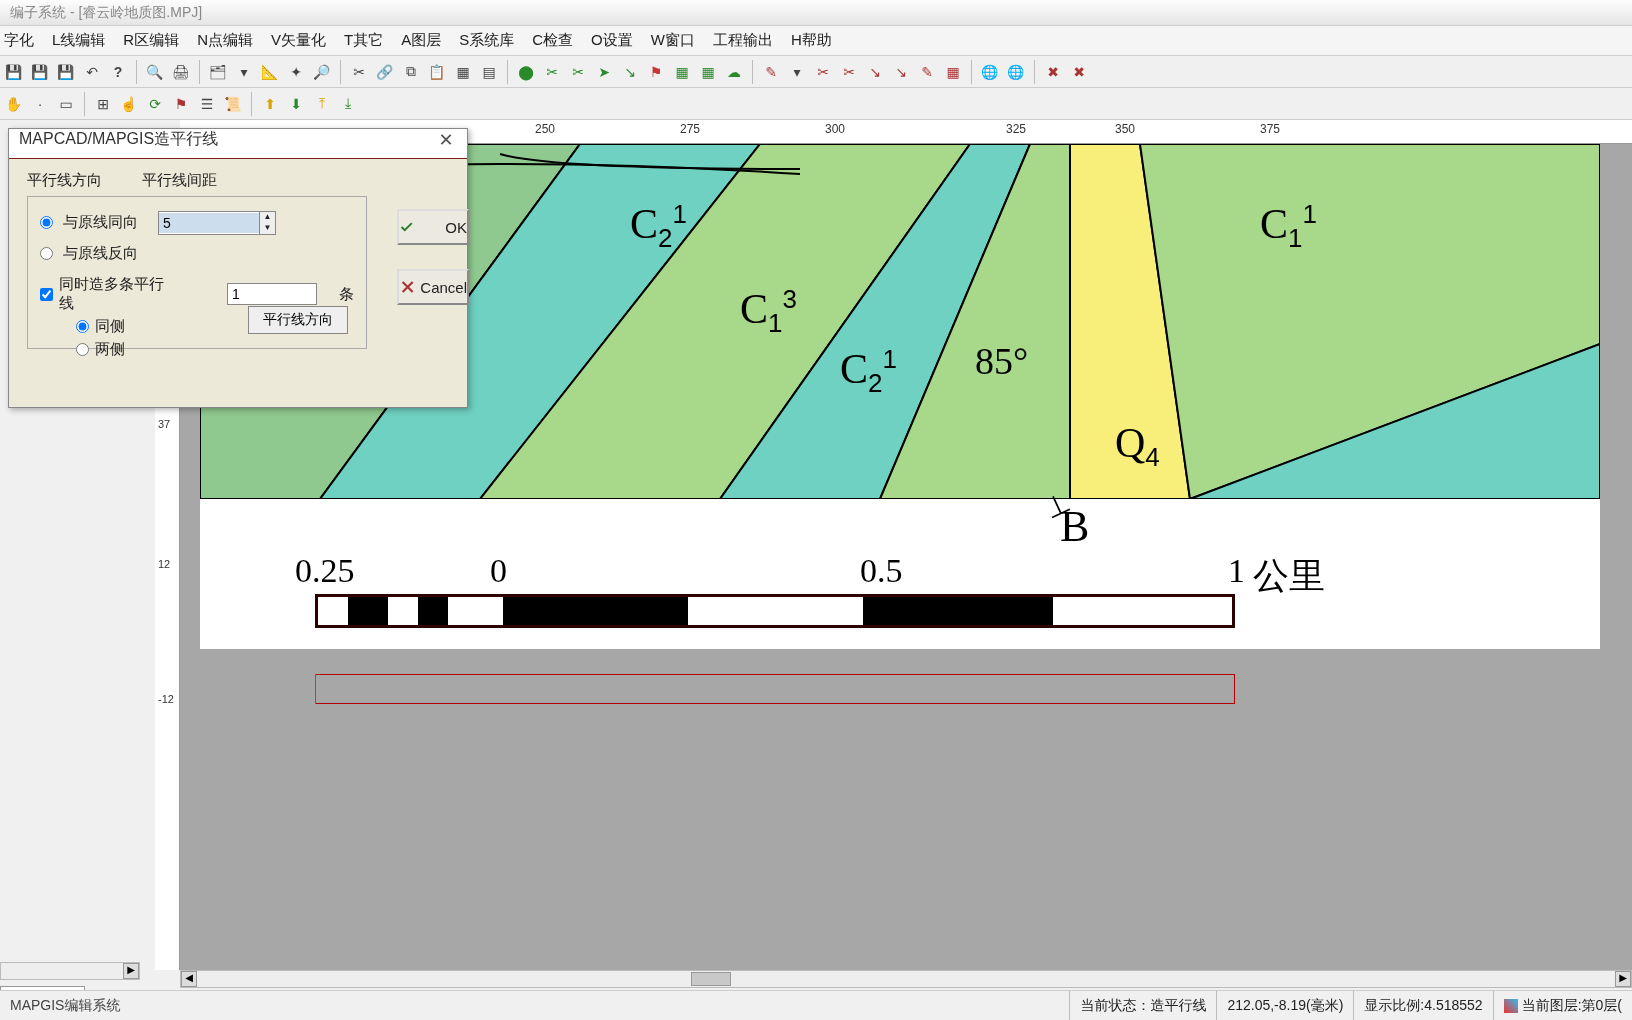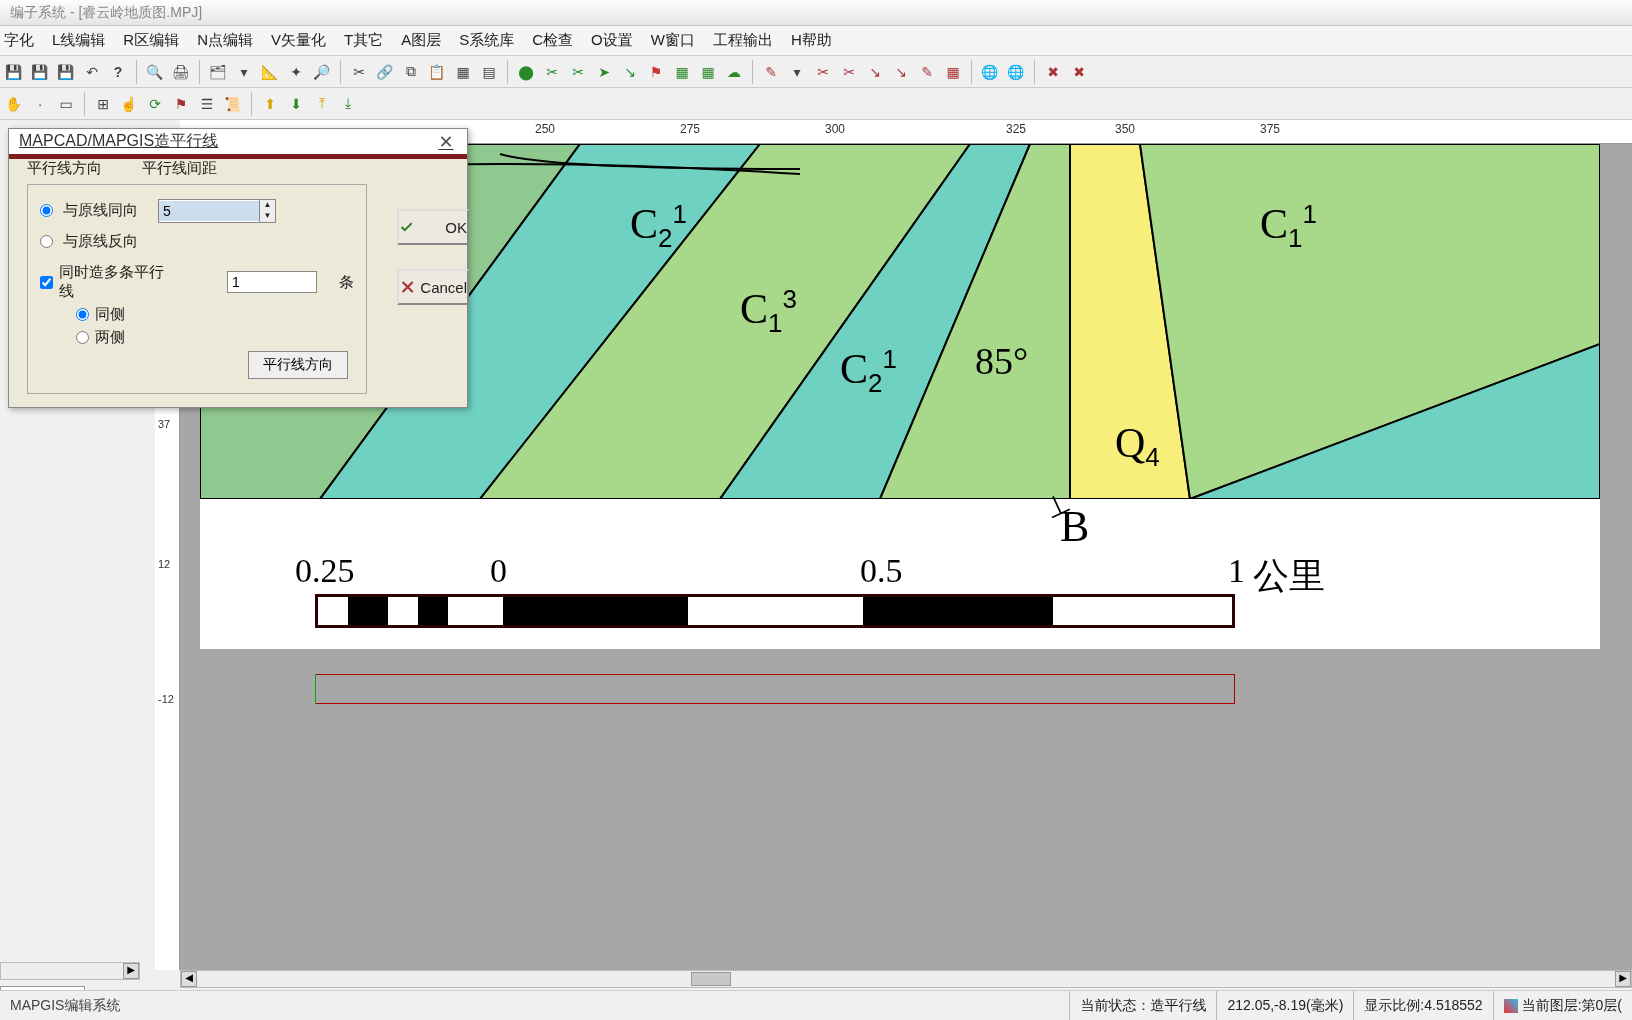--- a/index.html
+++ b/index.html
@@ -22,24 +22,24 @@
 .canvas { position: absolute; top: 144px; left: 180px; right: 0; bottom: 50px; background: #a7a7a7; overflow: hidden; }
 .mapimg { position: absolute; left: 20px; top: 0; width: 1400px; height: 355px; background: #fff; }
 .scalebar-area { position: absolute; left: 20px; top: 355px; width: 1400px; height: 320px; background: #fff; }
 .cross-section { position: absolute; left: 20px; top: 505px; width: 1400px; height: 330px; background: #a7a7a7; }
 .lbl { position:absolute; font-family: "Times New Roman", serif; font-size: 42px; color: #000; }
 .lbl sub { font-size: 26px; vertical-align: sub; }
 .lbl sup { font-size: 26px; vertical-align: super; }
 
 
 .dialog { position: absolute; top: 128px; left: 8px; width: 460px; height: 280px; background: #ece9d8; border: 1px solid #888; box-shadow: 2px 2px 6px rgba(0,0,0,.3); }
-.dialog .dtitle { height: 30px; background: #fff; display:flex; align-items:center; justify-content:space-between; padding: 0 10px; font-size: 16px; color: #333; border-bottom:5px solid #7f1d1d;text-decoration:underline; }
+.dialog .dtitle { height: 30px; background: #fff; display:flex; align-items:flex-start; justify-content:space-between; padding: 0 10px; font-size: 16px; color: #333; border-bottom:1px solid #7f1d1d; }
 .dialog .dclose { width: 22px; height: 22px; text-align:center; font-size: 18px; color:#555; cursor:default; }
-.dialog .dbody { padding: 0 18px; font-size: 15px; color: #222; position: relative; height: calc(100% - 30px); }
-.groupbox { border: 1px solid #aaa; padding: 10px 12px 14px; margin-top: 6px; width: 340px; height: 210px; position: relative; }
+.dialog .dbody { padding: 12px 18px; font-size: 15px; color: #222; position: relative; height: calc(100% - 30px); }
+.groupbox { border: 1px solid #aaa; padding: 10px 12px 14px; margin-top: 6px; width: 340px; height: 153px; position: relative; }
 .radio-row { display:flex; align-items:center; gap:6px; margin: 6px 0; font-size: 15px; }
 .radio-row input[type=radio] { margin-right:4px; }
 .spin { display:inline-flex; align-items:center; border:1px solid #888; background:#fff; height:24px; }
 .spin input { border:none; width:100px; padding:2px 4px; font-size:14px; outline:none; }
 .spin .arrows { display:flex; flex-direction:column; }
 .spin .arrows div { width:16px; height:11px; border-left:1px solid #888; font-size:8px; text-align:center; line-height:10px; background:#eee; cursor:default; }
 .chk-row { display:flex; align-items:center; gap:22px; margin-top:12px; font-size:15px; }
 .count-input { width:90px; height:22px; border:1px solid #888; padding:2px 4px; font-size:14px; margin-left: 38px; }
 .small-radio { margin-left: 36px; display:flex; align-items:center; gap:6px; margin-top:4px; font-size:15px; }
 .param-btn { position:absolute; right:18px; bottom:14px; padding:4px 14px; background:#efefef; border:1px solid #888; font-size:14px; cursor:default; }

